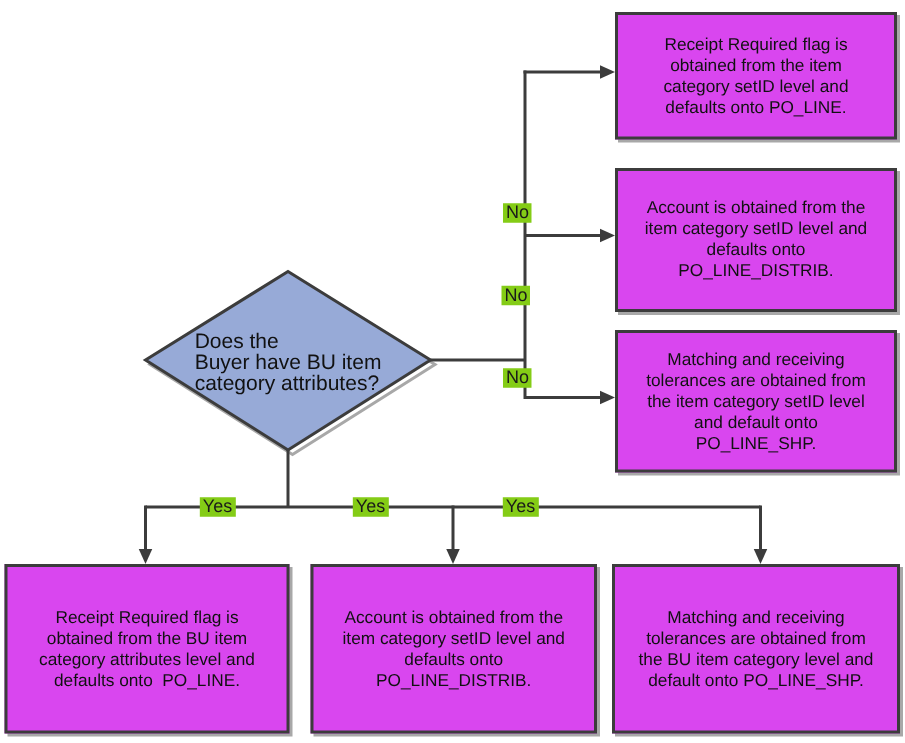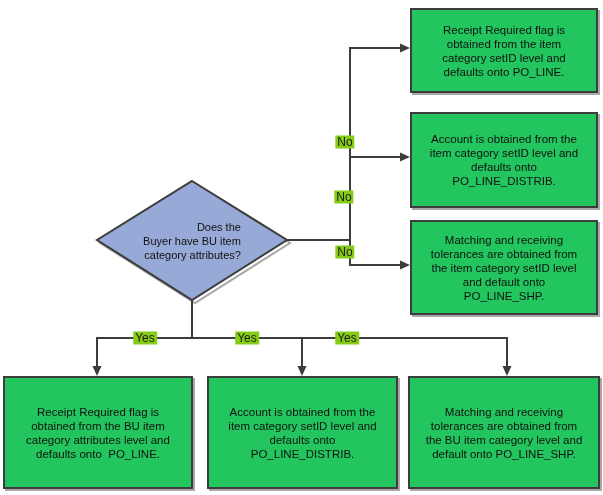--- a/index.html
+++ b/index.html
@@ -17,43 +17,43 @@
   }
   .connectors {
     position: absolute;
     left: 0; top: 0;
     width: 603px; height: 495px;
     z-index: 1;
   }
   .flow-box {
     position: absolute;
     box-sizing: border-box;
-    background: #22c55e;
+    background: #d946ef;
     border: 2px solid #3c3c3c;
     box-shadow: 2px 2px 0 #a8a8a8;
     display: flex;
     align-items: center;
     justify-content: center;
     text-align: center;
     font-size: 11.5px;
     line-height: 14px;
     color: #111111;
     white-space: pre-wrap;
     padding: 4px 6px;
     z-index: 2;
   }
   .decision-text {
     position: absolute;
     left: 97px; top: 181px;
     width: 190px; height: 119px;
     display: flex;
     align-items: center;
     justify-content: center;
-    text-align: right;
-    font-size: 11px;
+    text-align: left;
+    font-size: 14px;
     line-height: 14px;
     color: #111111;
     white-space: pre-wrap;
     z-index: 3;
   }
   .edge-label {
     position: absolute;
     transform: translate(-50%, -50%);
     background: #84cc16;
     font-size: 12px;

